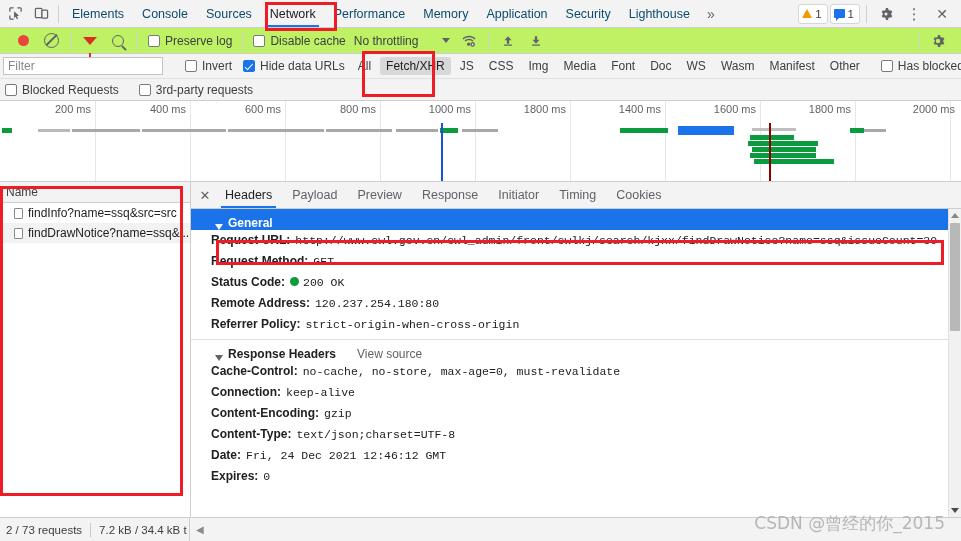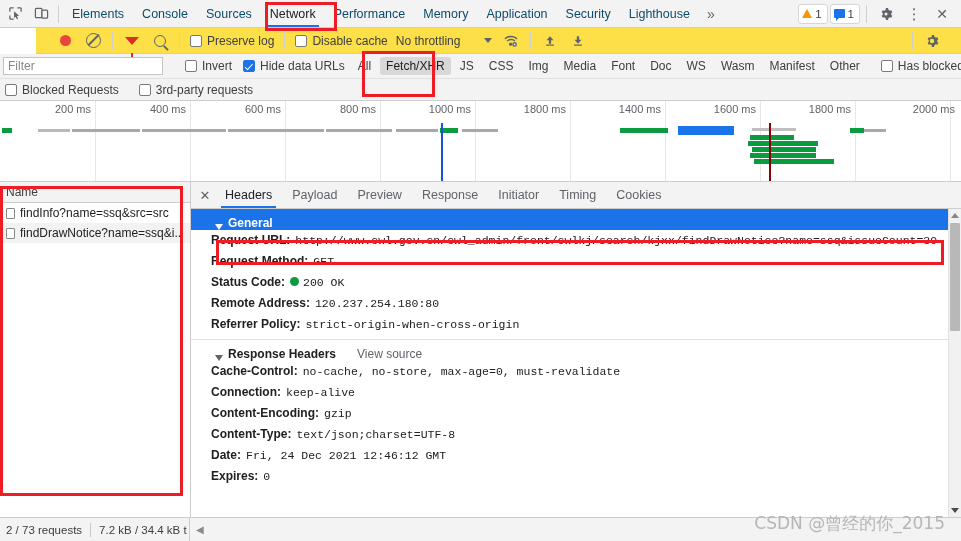--- a/index.html
+++ b/index.html
@@ -90,25 +90,24 @@
   }
   .gear {
     width: 16px; height: 16px;
   }
 
   
   #network-toolbar {
     height: 26px;
     box-sizing: border-box;
     display: flex; align-items: center;
-    background: #fde047;
+    background: #bef264;
     border-bottom: 1px solid #cdcdcd;
-    padding: 0 16px;
+    padding: 0 10px;
     gap: 2px;
-    margin-left: 36px;
   }
   .record-dot {
     width: 11px; height: 11px; border-radius: 50%;
     background: #e8453c;
   }
   .clear-ic {
     width: 13px; height: 13px;
     border: 1.6px solid #5f6368;
     border-radius: 50%;
     position: relative;
@@ -276,21 +275,21 @@
     background: #f3f3f3;
     border-bottom: 1px solid #cdcdcd;
     padding-left: 6px;
     font-size: 12px;
     color: #3c4043;
   }
   .req-row {
     height: 20px;
     display: flex; align-items: center;
     gap: 5px;
-    padding-left: 6px;
+    padding-left: 14px;
     font-size: 12px;
     color: #202124;
     white-space: nowrap;
     overflow: hidden;
   }
   .req-row.alt { background: #f2f2f2; }
   .doc-ic {
     width: 9px; height: 11px;
     border: 1.3px solid #8a8a8a;
     border-radius: 1px;

